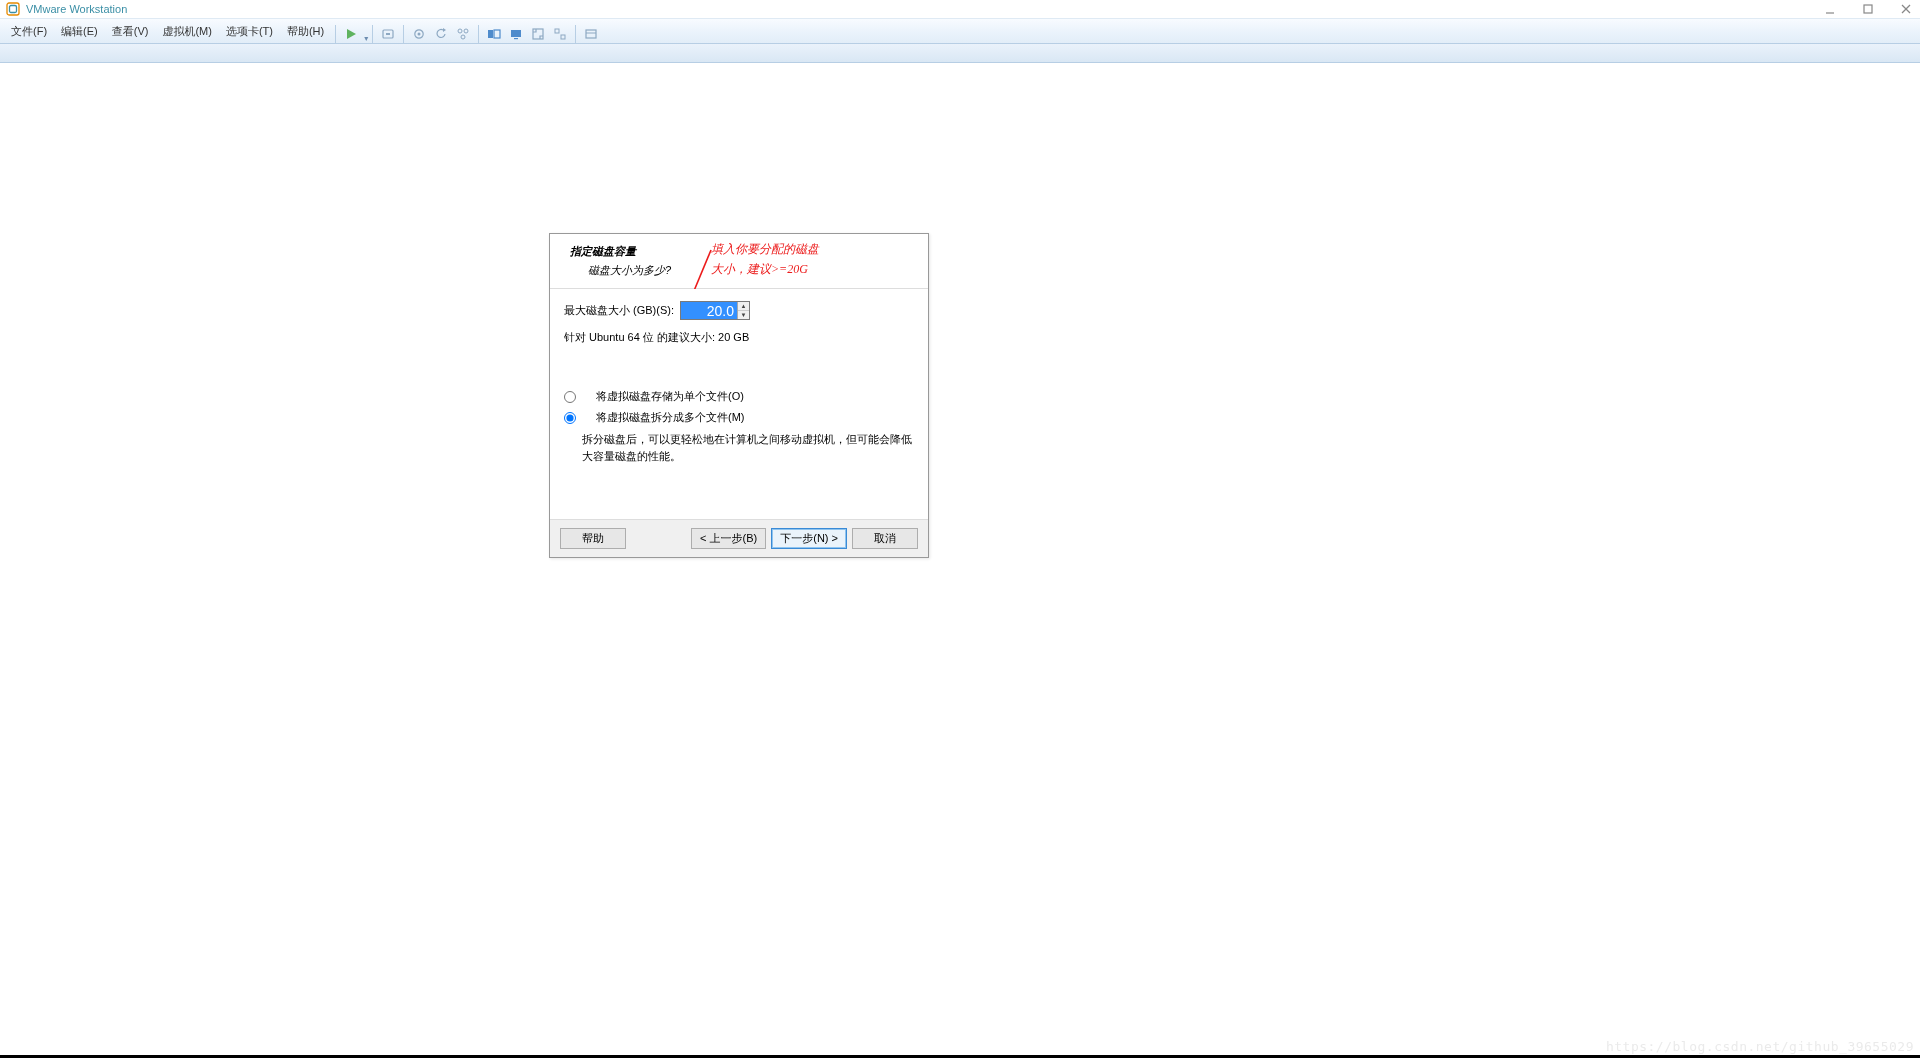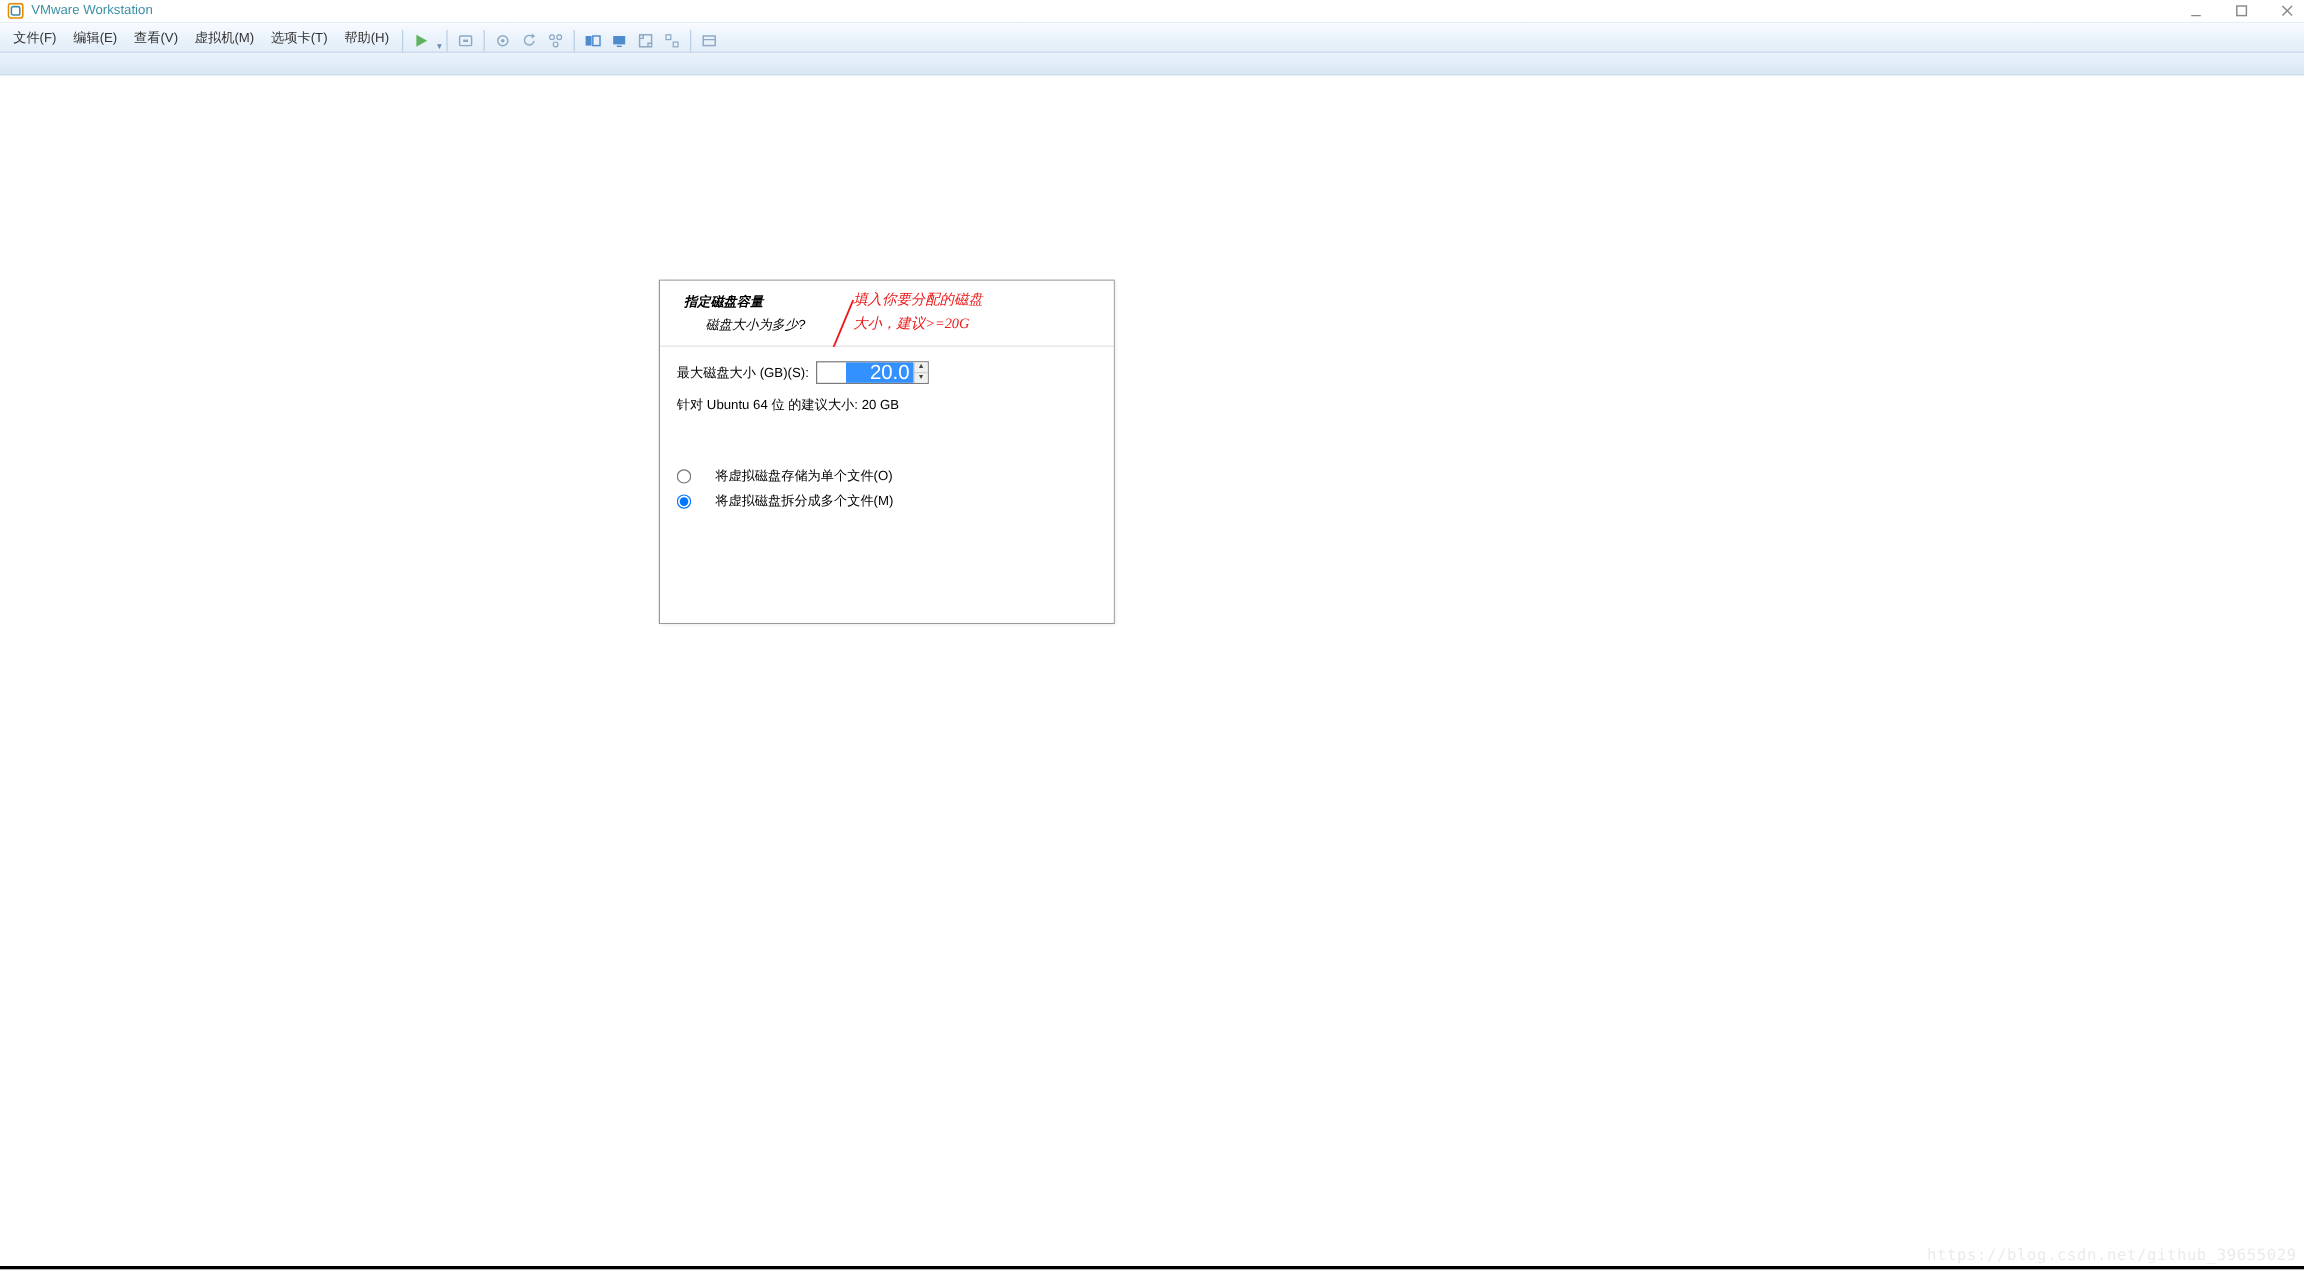--- a/index.html
+++ b/index.html
@@ -37,21 +37,21 @@
 
 .dialog-header { background: #fff; padding: 10px 14px 10px 20px; border-bottom: 1px solid #ddd; position: relative; font-style: italic; }
 .dialog-header-title { font-weight: bold; font-size: 11px; }
 .dialog-header-sub { padding-left: 18px; padding-top: 4px; font-size: 11px; }
 
 .dialog-body { padding: 12px 14px 40px 14px; background: #fff; min-height: 230px; position: relative; }
 .body-text { line-height: 1.55; margin-bottom: 12px; }
 .size-row { display: flex; align-items: center; gap: 6px; margin-bottom: 10px; }
 .size-label { }
 .spinner { display: inline-flex; border: 1px solid #7a7a7a; height: 19px; }
-.spinner-input { width: 56px; border: none; text-align: right; padding: 0 3px; font-size: 17px; background: #3390ff; color: #fff; outline: none; margin-left: 24px; }
+.spinner-input { width: 56px; border: none; text-align: right; padding: 0 3px; font-size: 14px; background: #3390ff; color: #fff; outline: none; }
 .spinner-buttons { width: 12px; display: flex; flex-direction: column; border-left: 1px solid #aaa; background: #f0f0f0;}
 .spinbtn { flex: 1; display: flex; align-items: center; justify-content: center; font-size: 6px; line-height: 1; cursor: default; color:#444; }
 .spinbtn:first-child { border-bottom: 1px solid #ccc; }
 
 .recommend-text { margin-bottom: 24px; }
 .radio-row { display: flex; align-items: center; gap: 20px; margin: 6px 0; }
 .radio-row input[type=radio]{ width:12px; height:12px; }
 .radio-help { padding-left: 18px; line-height: 1.55; color: #000; }
 
 .dialog-footer { border-top: 1px solid #ddd; background: #f0f0f0; padding: 8px 10px; display: flex; align-items: center; justify-content: space-between; }
@@ -210,17 +210,26 @@
     <div class="recommend-text">针对 Ubuntu 64 位 的建议大小: 20 GB</div>
     <div style="height:14px"></div>
     <label class="radio-row">
       <input type="radio" name="diskmode" style="">
       <span>将虚拟磁盘存储为单个文件(O)</span>
     </label>
     <label class="radio-row">
       <input type="radio" name="diskmode" checked="" style="">
       <span>将虚拟磁盘拆分成多个文件(M)</span>
     </label>
+    <div class="radio-help">拆分磁盘后，可以更轻松地在计算机之间移动虚拟机，但可能会降低大容量磁盘的性能。</div>
+  </div>
+  <div class="dialog-footer">
+    <span class="dlg-btn">帮助</span>
+    <div class="footer-right">
+      <span class="dlg-btn">&lt; 上一步(B)</span>
+      <span class="dlg-btn primary">下一步(N) &gt;</span>
+      <span class="dlg-btn">取消</span>
+    </div>
   </div>
 </div>
 
 <div class="watermark">https://blog.csdn.net/github_39655029</div>
 <div class="bottom-strip"></div>
 
 </body></html>

